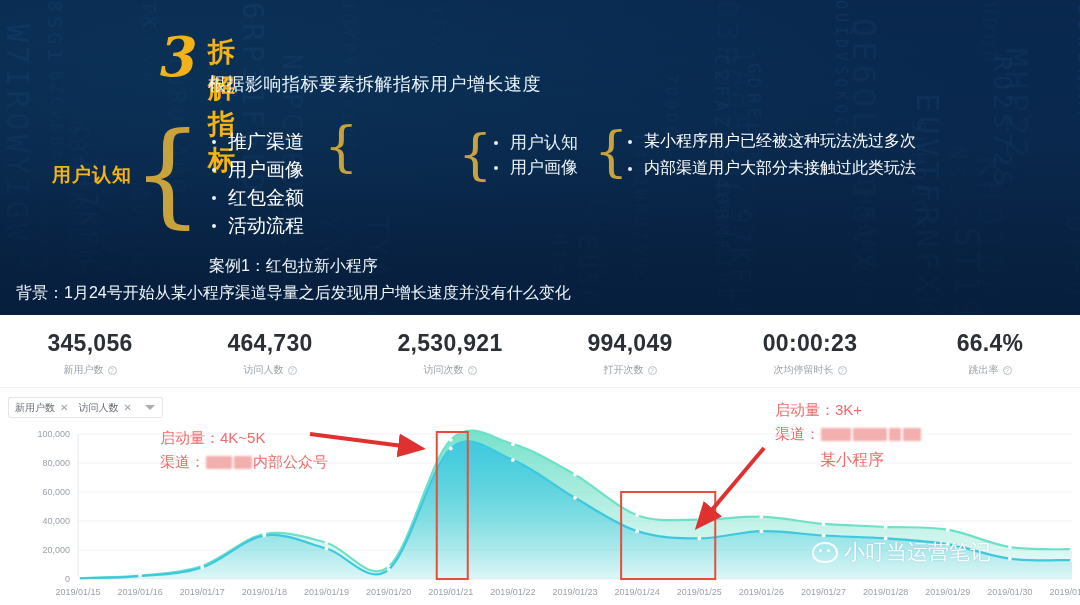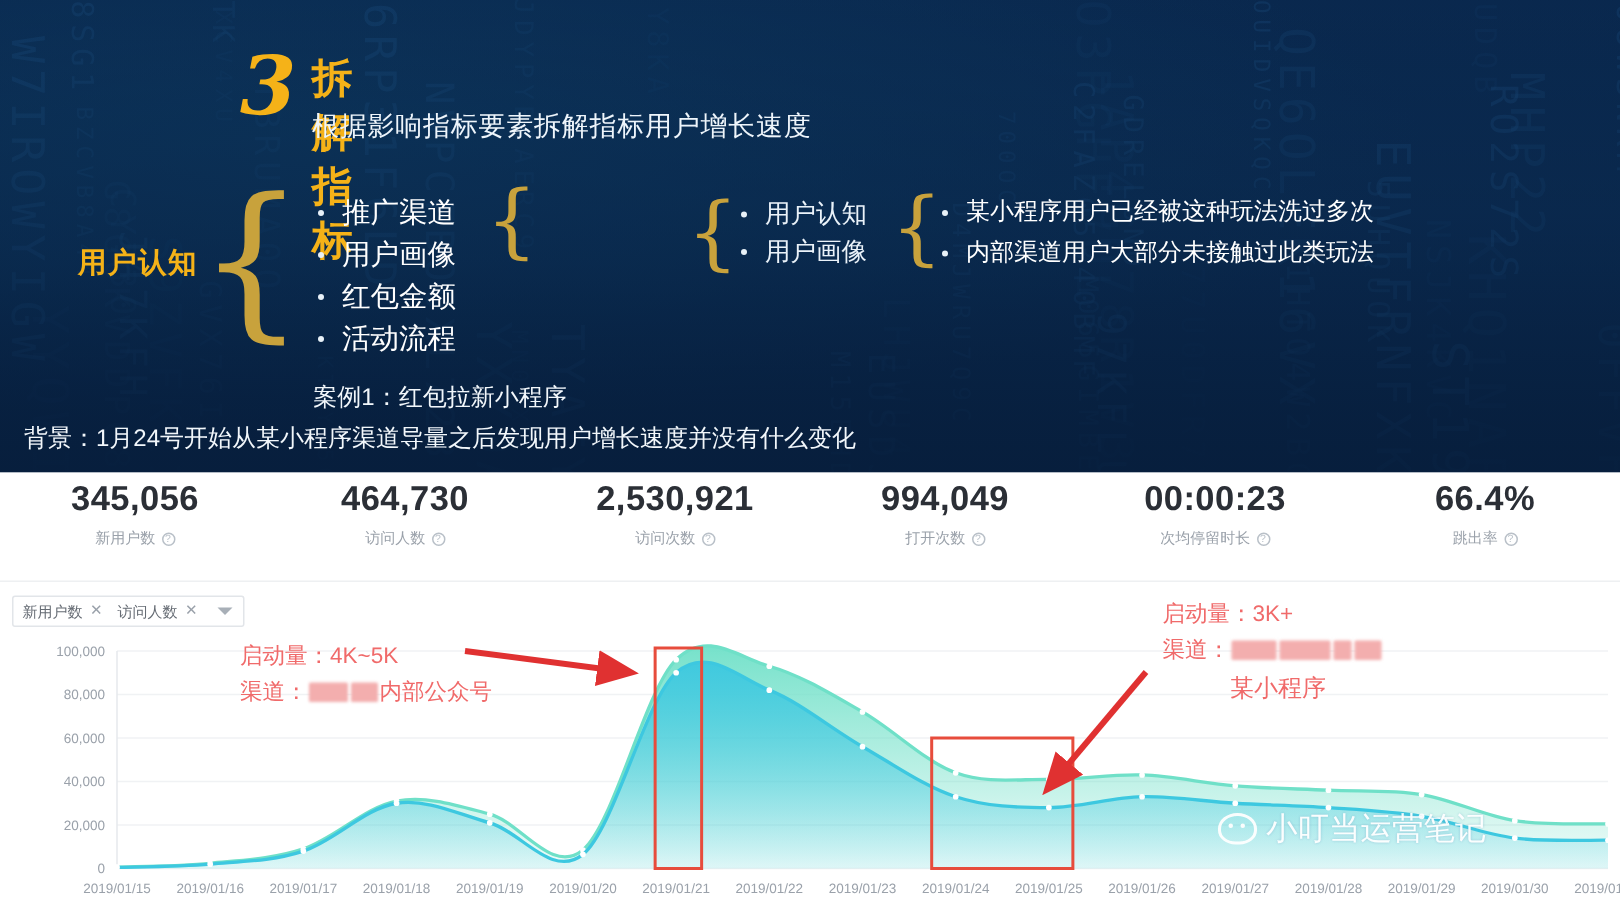--- a/index.html
+++ b/index.html
@@ -81,21 +81,21 @@
 
   
   .case { position: absolute; left: 16px; top: 252px; text-align: center; }
   .case div { font-size: 16px; color: #f2f7fb; line-height: 27px; white-space: nowrap; }
 
   
   .metrics {
     position: absolute; left: 0; top: 315px; width: 1080px; height: 72px;
     background: #fff; display: flex;
   }
-  .metric { flex: 1; text-align: center; padding-top: 4px; }
+  .metric { flex: 1; text-align: center; padding-top: 15px; }
   .metric .val {
     font-size: 23px; font-weight: 700; color: #2b2f36; letter-spacing: .3px;
   }
   .metric .lbl {
     margin-top: 6px; font-size: 10px; color: #9aa1aa;
     display: flex; align-items: center; justify-content: center; gap: 4px;
   }
   .qmark {
     display: inline-block; width: 9px; height: 9px; border: 1px solid #b9c0c8;
     border-radius: 50%; font-size: 7px; line-height: 8px; color: #b9c0c8;

